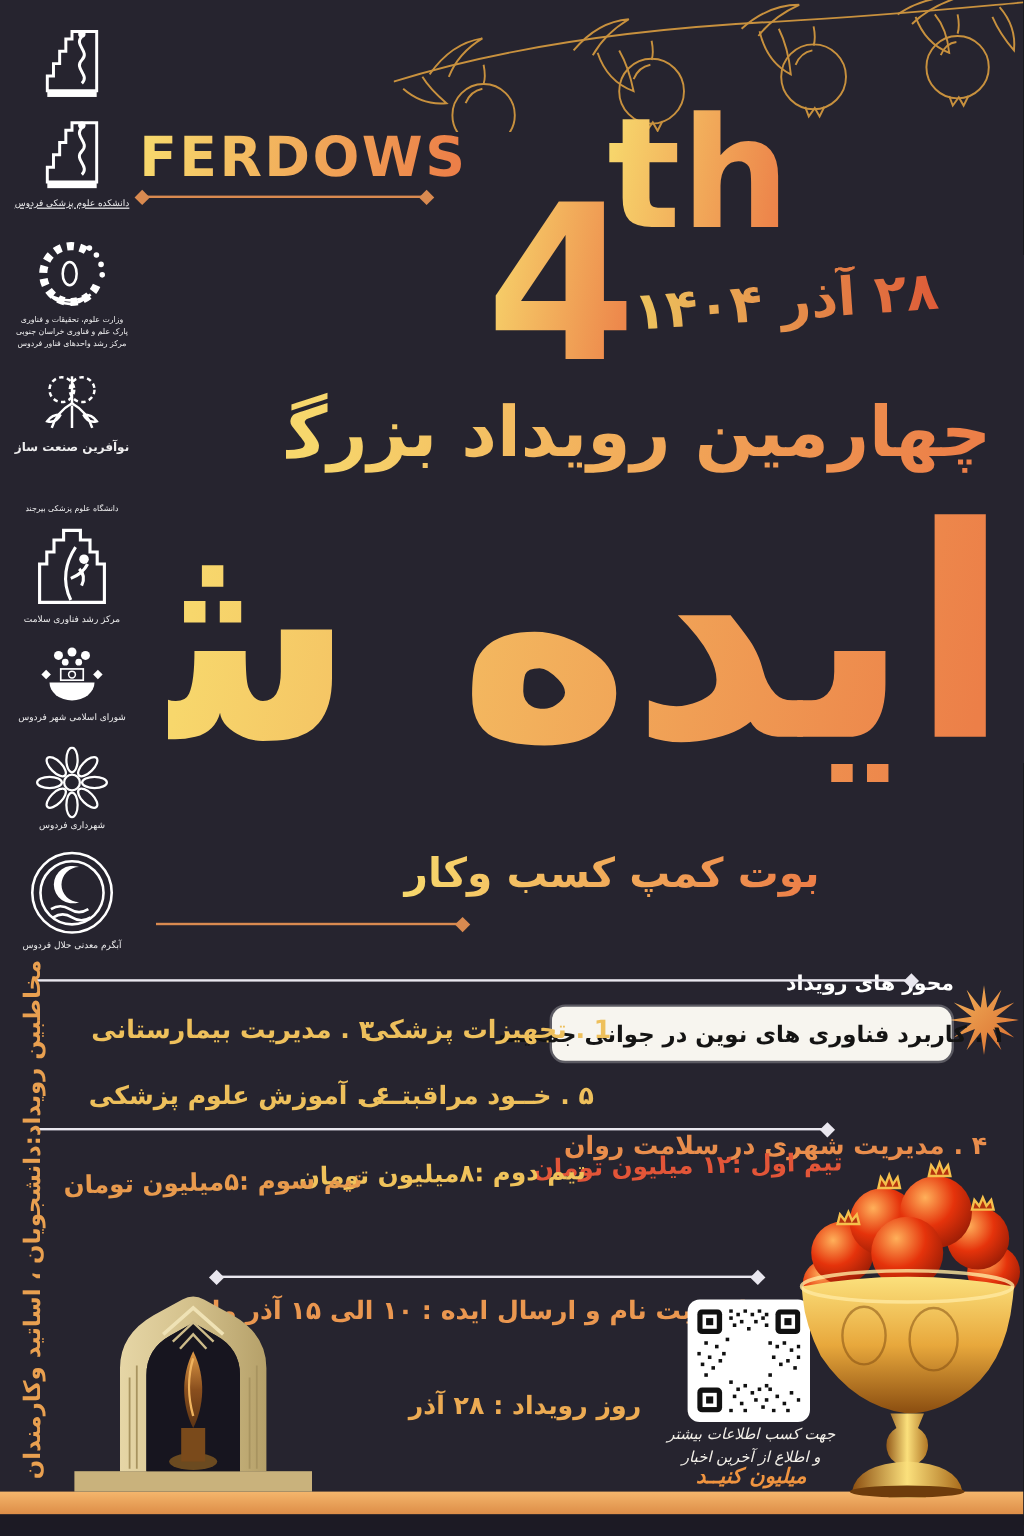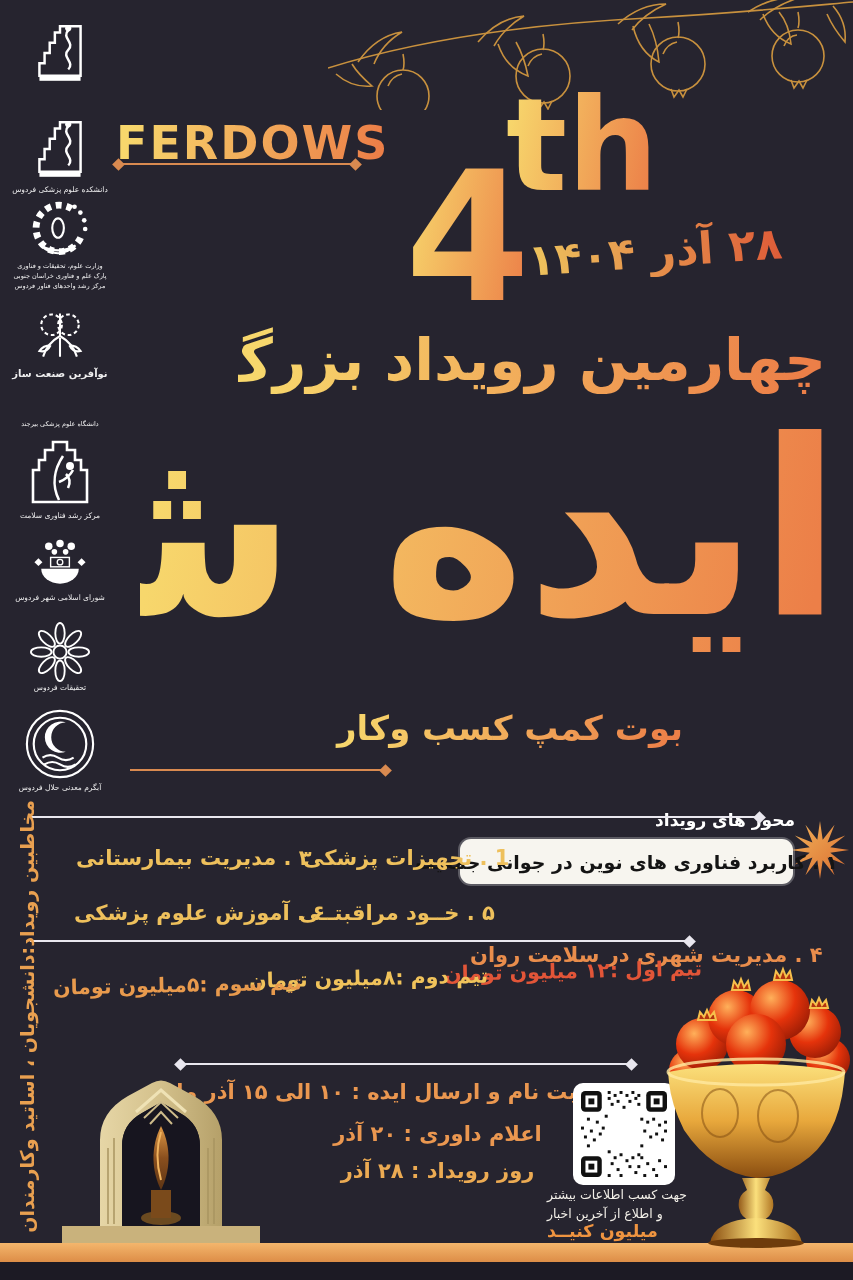--- a/index.html
+++ b/index.html
@@ -23,21 +23,21 @@
     background:linear-gradient(180deg,#ee9c4a 0%,#f2c85e 55%,#e98f48 100%);
     -webkit-background-clip:text;background-clip:text;color:transparent;
   }
   
   .ln{position:absolute;height:2px;}
   .ln.white{background:#e9e7ef;}
   .ln.orange{background:#d98a50;}
   .ln .dia{position:absolute;width:9px;height:9px;background:inherit;transform:rotate(45deg);top:-3.5px;}
   .ln .dia.r{right:-4px;} .ln .dia.l{left:-4px;}
   
-  .brand{left:116px;top:116px;font-size:46px;font-weight:800;letter-spacing:2px;text-align:right;}
+  .brand{left:116px;top:104px;font-size:46px;font-weight:800;letter-spacing:2px;text-align:right;}
   
   .num4{left:405px;top:148px;font-size:180px;line-height:1;font-weight:bold;}
   .numth{left:506px;top:82px;font-size:128px;line-height:1;font-weight:bold;}
   .event-date{left:512px;top:226px;width:286px;font-size:44px;text-align:center;transform:rotate(-4deg);}
   .year2025{left:798px;top:104px;width:36px;font-size:40px;font-weight:bold;line-height:1.02;
             word-break:break-all;text-align:center;}
   .subtitle{left:238px;top:326px;width:588px;font-size:58px;text-align:center;}
   .title{left:140px;top:408px;width:702px;font-size:244px;line-height:1;text-align:center;}
   .bootcamp{left:330px;top:708px;width:360px;font-size:34px;text-align:center;}
   .topics-header{right:58px;top:810px;font-size:17px;color:#fff;}
@@ -52,34 +52,34 @@
   .t4{left:470px;top:897px;margin-top:46px;} .t5{left:299px;top:901px;} .t6{left:74px;top:901px;}
   .prize{font-size:20.5px;transform:rotate(-1.2deg);}
   .p1{left:444px;top:959px;color:#e25538;}
   .p2{left:249px;top:966px;color:#f0c35b;}
   .p3{left:53px;top:973px;color:#e89a4d;}
   .sched{left:225px;width:425px;text-align:center;font-size:21px;}
   .s1{top:1080px;color:#ea9750;} .s2{top:1122px;color:#ea9750;}
   .s3{top:1159px;color:#ecab53;} .s4{top:1200px;color:#eec45c;font-size:21.5px;}
   .qrbox{left:573px;top:1083px;width:102px;height:102px;background:#fff;border-radius:10px;
          display:flex;align-items:center;justify-content:center;}
-  .qrcap{left:547px;width:158px;text-align:left;font-size:12.5px;color:#f2efe8;font-weight:normal;}
+  .qrcap{left:547px;width:158px;text-align:center;font-size:12.5px;color:#f2efe8;font-weight:normal;font-style:italic;}
   .qc1{top:1187px;} .qc2{top:1206px;}
   .qc3{top:1221px;font-size:17.5px;color:#ef9440;font-weight:bold;}
   .bottom-bar{left:0;top:1243px;width:853px;height:19px;
               background:linear-gradient(180deg,#f4b66c,#dd8d47);}
   .bottom-strip{left:0;top:1262px;width:853px;height:18px;background:#1c1a24;}
   .audience{left:16px;top:1192px;width:392px;font-size:19px;color:#e9a050;
             transform-origin:0 0;transform:rotate(-90deg);}
   
   .sp{position:absolute;left:10px;width:100px;text-align:center;color:#fff;}
   .sp svg{display:block;margin:0 auto;}
   .sp .cap{font-size:7.5px;line-height:1.5;direction:rtl;opacity:.92;font-weight:normal;white-space:nowrap;}
   .sp .cap.big{font-size:10px;font-weight:bold;}
-  .sp1{top:16px;} .sp2{top:112px;} .sp3{top:198px;} .sp4{top:306px;}
+  .sp1{top:16px;} .sp2{top:92px;text-decoration:underline;} .sp3{top:198px;} .sp4{top:306px;}
   .sp5{top:420px;} .sp6{top:536px;} .sp7{top:622px;} .sp8{top:706px;}
 </style>
 </head>
 <body>
 
 <div id="poster">
 
   <svg class="abs" style="left:328px;top:-2px;" width="525" height="112" viewBox="0 0 525 112">
     <g fill="none" stroke="#c8913e" stroke-width="1.6">
       <path d="M0 70 C 90 42, 200 26, 320 20 C 410 15, 480 8, 525 4"></path>
@@ -209,21 +209,21 @@
         <ellipse cx="32" cy="52" rx="5" ry="11"></ellipse>
         <ellipse cx="12" cy="32" rx="11" ry="5"></ellipse>
         <ellipse cx="52" cy="32" rx="11" ry="5"></ellipse>
         <ellipse cx="18" cy="18" rx="5" ry="11" transform="rotate(-45 18 18)"></ellipse>
         <ellipse cx="46" cy="46" rx="5" ry="11" transform="rotate(-45 46 46)"></ellipse>
         <ellipse cx="46" cy="18" rx="11" ry="5" transform="rotate(-45 46 18)"></ellipse>
         <ellipse cx="18" cy="46" rx="11" ry="5" transform="rotate(-45 18 46)"></ellipse>
         <circle cx="32" cy="32" r="7"></circle>
       </g>
     </svg>
-    <div class="cap fa">تحقیقات فردوس</div>
+    <div class="cap fa">شهرداری فردوس</div>
   </div>
 
   <div class="sp sp8">
     <svg width="74" height="76" viewBox="0 0 76 76">
       <g fill="none" stroke="#fff" stroke-width="2.2">
         <circle cx="38" cy="38" r="34"></circle>
         <circle cx="38" cy="38" r="27"></circle>
         <path d="M20 52 Q28 47 36 52 T52 52"></path>
         <path d="M22 59 Q30 54 38 59 T54 59"></path>
       </g>
@@ -279,21 +279,20 @@
   <div class="abs fa prize p1">تیم اول :۱۲ میلیون تومان</div>
   <div class="abs fa prize p2">تیم دوم :۸میلیون تومان</div>
   <div class="abs fa prize p3">تیم سوم :۵میلیون تومان</div>
 
   <div class="ln white" style="left:180px;top:1063px;width:452px;">
     <span class="dia l"></span>
     <span class="dia r"></span>
   </div>
 
   <div class="abs fa sched s1">مهلت ثبت نام و ارسال ایده : ۱۰ الی ۱۵ آذر ماه</div>
-  <div class="abs fa sched s2">اعلام داوری : ۲۰ آذر</div>
   <div class="abs fa sched s3">روز رویداد : ۲۸ آذر</div>
 
   <div class="abs qrbox">
     <svg width="86" height="86" viewBox="0 0 29 29">
       <g fill="#111">
         <rect x="0" y="0" width="7" height="7" rx="1.4"></rect>
           <rect x="22" y="0" width="7" height="7" rx="1.4"></rect>
         <rect x="0" y="22" width="7" height="7" rx="1.4"></rect>
         <rect x="9" y="0" width="1" height="1"></rect>
           <rect x="11" y="1" width="1" height="1"></rect>

